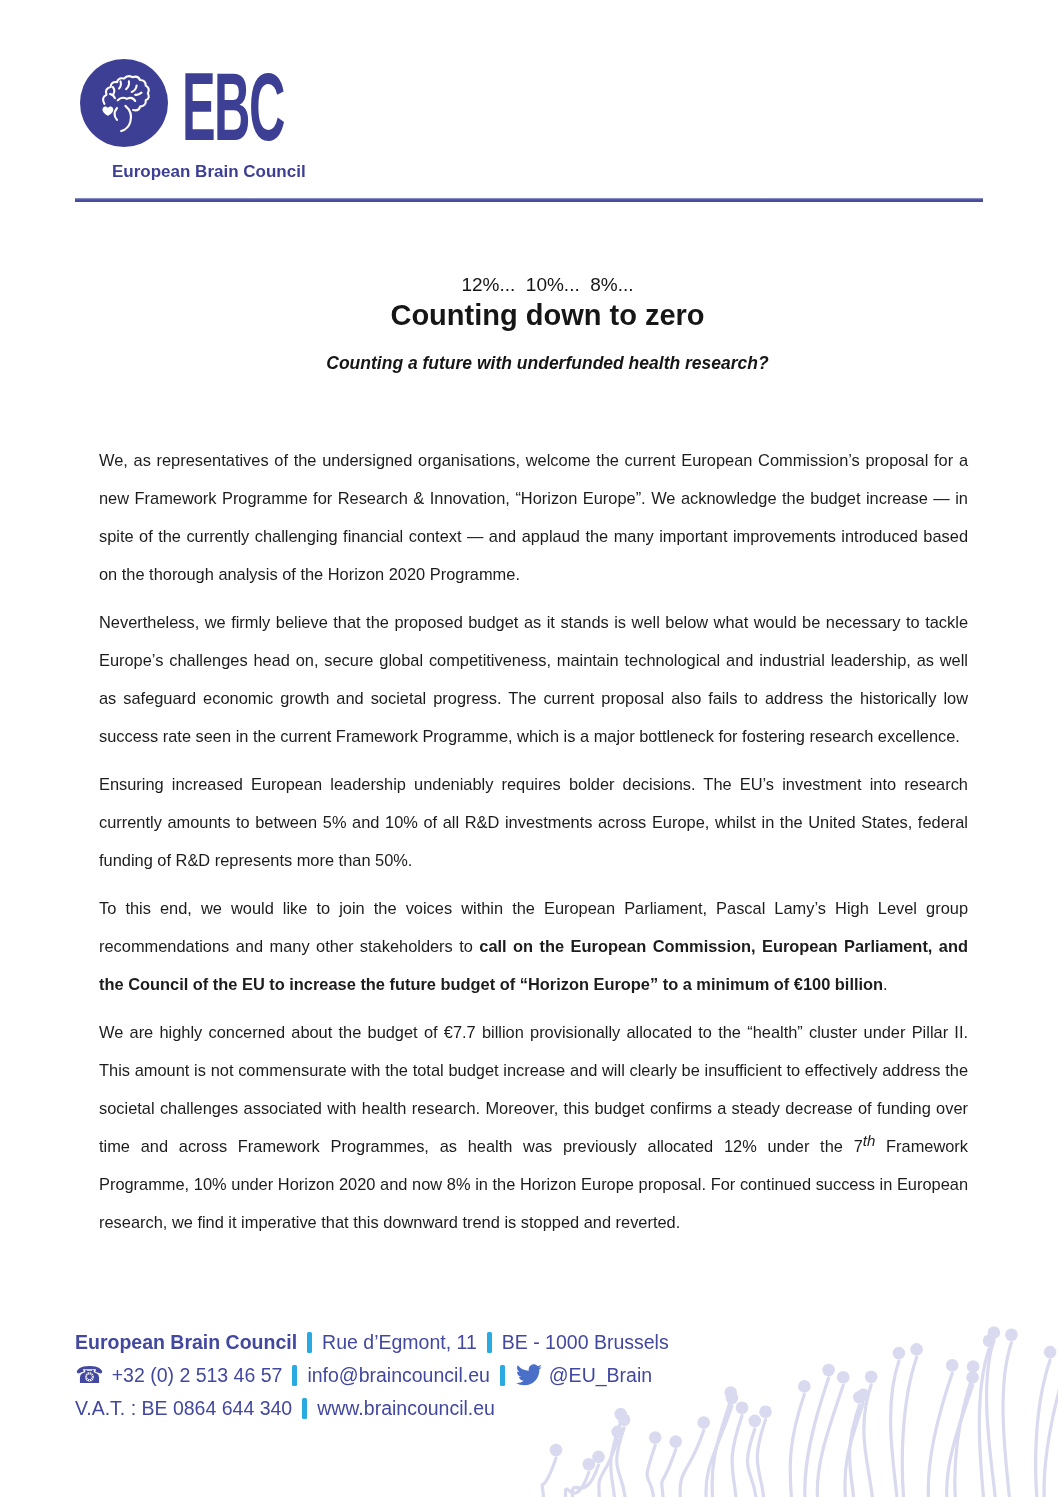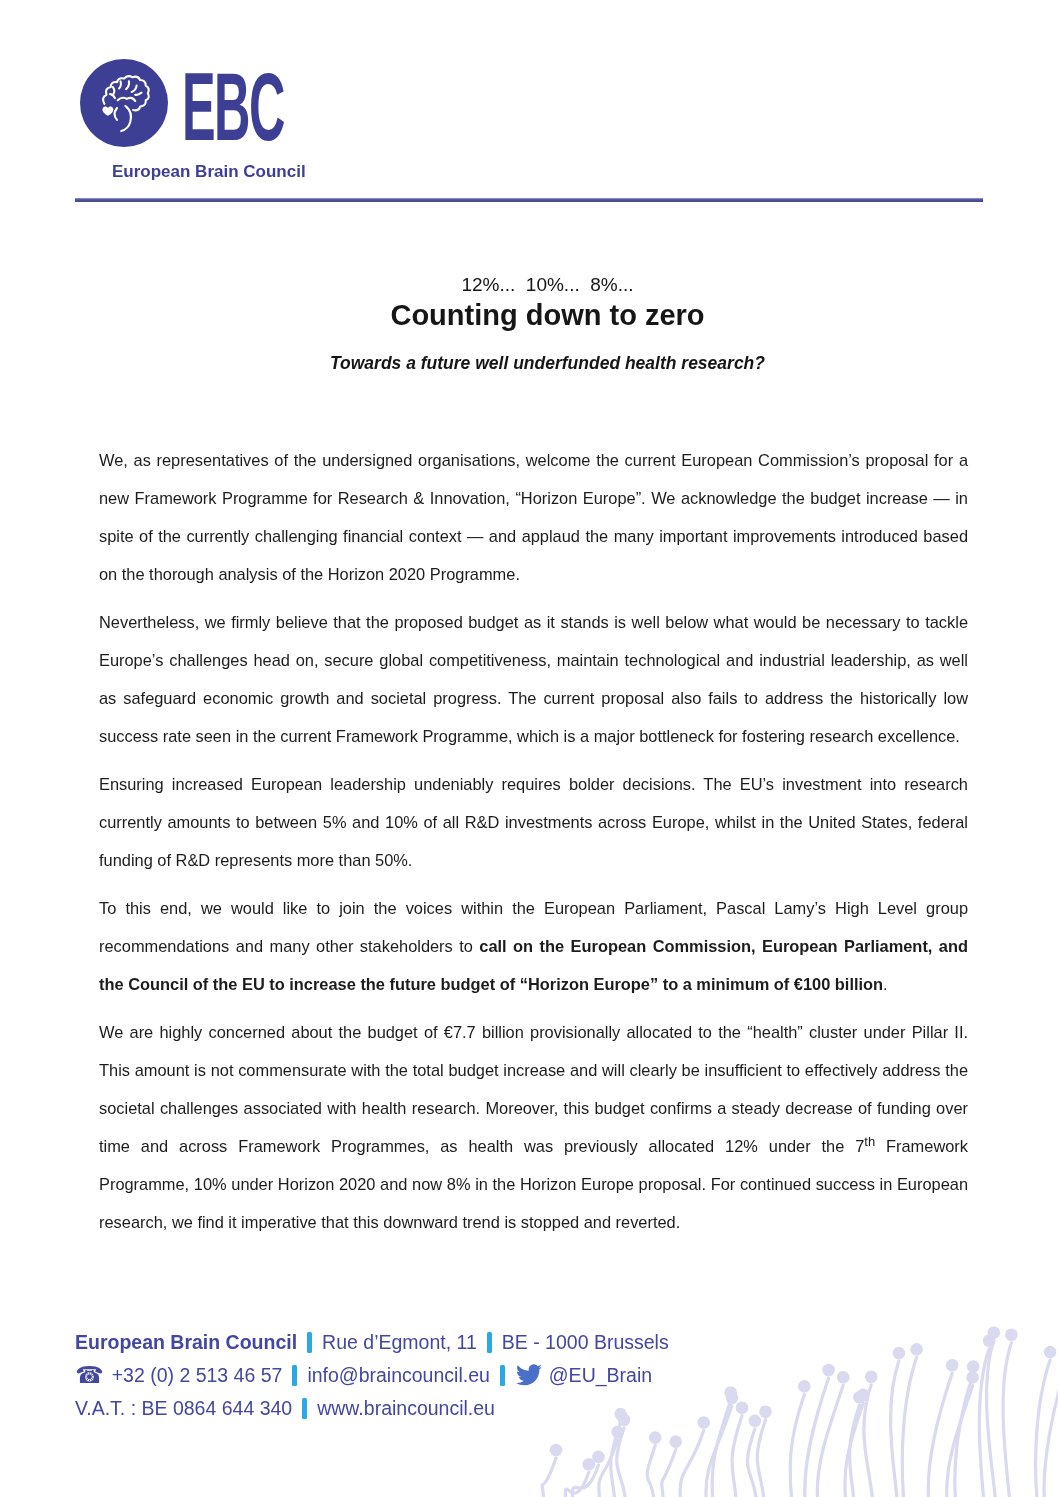--- a/index.html
+++ b/index.html
@@ -56,21 +56,21 @@
   .doc-title{margin-top:3px;font-size:29px;font-weight:bold;}
   .doc-subtitle{margin-top:21px;font-size:17.5px;font-weight:bold;font-style:italic;}
   
   .body-text{
     position:absolute;left:99px;top:441px;width:869px;
     font-size:16.4px;line-height:38px;
     text-align:justify;
   }
   .body-text p{margin:0 0 10px 0;}
   .body-text .b{font-weight:bold;}
-  .body-text sup{font-size:13px;line-height:0;vertical-align:super;}
+  .body-text sup{font-size:15px;line-height:0;vertical-align:super;font-style:italic;}
   
   .footer{
     position:absolute;left:75px;top:1330px;
     font-size:19.5px;color:var(--footer-text);
     z-index:2;
   }
   .footer-line{margin-bottom:9px;white-space:nowrap;height:24px;display:flex;align-items:center;}
   .footer-line .b{font-weight:bold;}
   .footer-line .sep{
     display:inline-block;width:5px;height:21px;border-radius:1.5px;
@@ -111,21 +111,21 @@
     </span>
   </div>
   <div class="logo-acronym">EBC</div>
   <div class="logo-subtitle">European Brain Council</div>
 
   <div class="top-rule"></div>
 
   <div class="head-wrap">
     <div class="kicker">12%...  10%...  8%...</div>
     <div class="doc-title">Counting down to zero</div>
-    <div class="doc-subtitle">Towards a future well underfunded health research?</div>
+    <div class="doc-subtitle">Counting a future with underfunded health research?</div>
   </div>
 
   <div class="body-text">
       <p><span>We, as representatives of the undersigned organisations, welcome the current European Commission’s proposal for a new Framework Programme for Research &amp; Innovation, “Horizon Europe”. We acknowledge the budget increase — in spite of the currently challenging financial context — and applaud the many important improvements introduced based on the thorough analysis of the Horizon 2020 Programme.</span></p>
       <p><span>Nevertheless, we firmly believe that the proposed budget as it stands is well below what would be necessary to tackle Europe’s challenges head on, secure global competitiveness, maintain technological and industrial leadership, as well as safeguard economic growth and societal progress. The current proposal also fails to address the historically low success rate seen in the current Framework Programme, which is a major bottleneck for fostering research excellence.</span></p>
       <p><span>Ensuring increased European leadership undeniably requires bolder decisions. The EU’s investment into research currently amounts to between 5% and 10% of all R&amp;D investments across Europe, whilst in the United States, federal funding of R&amp;D represents more than 50%.</span></p>
       <p><span>To this end, we would like to join the voices within the European Parliament, Pascal Lamy’s High Level group recommendations and many other stakeholders to </span><span class="b">call on the European Commission, European Parliament, and the Council of the EU to increase the future budget of “Horizon Europe” to a minimum of €100 billion</span><span>.</span></p>
       <p><span>We are highly concerned about the budget of €7.7 billion provisionally allocated to the “health” cluster under Pillar II. This amount is not commensurate with the total budget increase and will clearly be insufficient to effectively address the societal challenges associated with health research. Moreover, this budget confirms a steady decrease of funding over time and across Framework Programmes, as health was previously allocated 12% under the 7</span><sup>th</sup><span> Framework Programme, 10% under Horizon 2020 and now 8% in the Horizon Europe proposal. For continued success in European research, we find it imperative that this downward trend is stopped and reverted.</span></p>
     </div>
 

